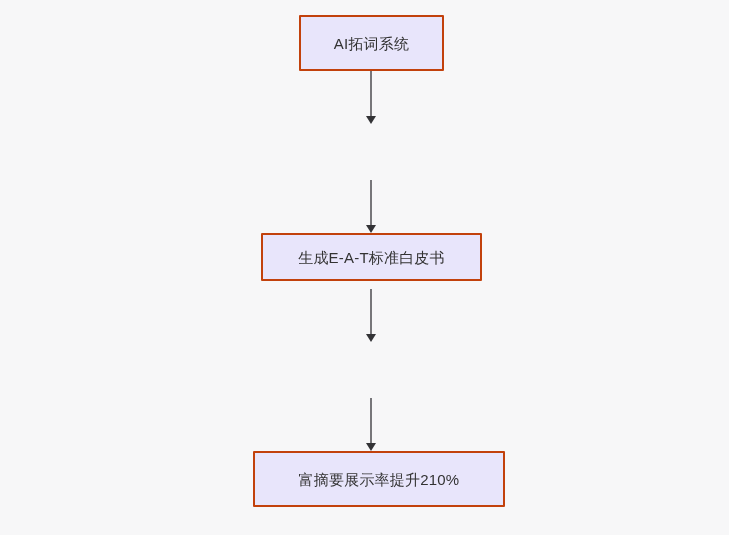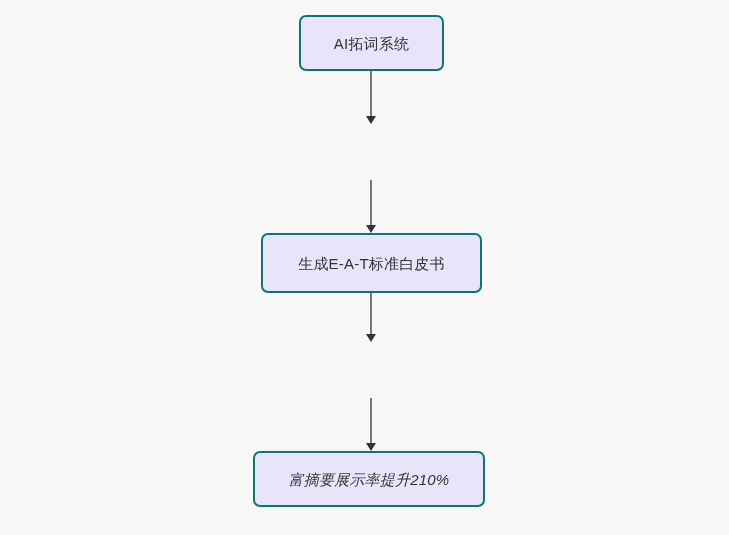--- a/index.html
+++ b/index.html
@@ -15,22 +15,22 @@
   }
   #flowchart {
     position: relative;
     width: 729px;
     height: 535px;
   }
   .node {
     position: absolute;
     box-sizing: border-box;
     background: #e8e5fb;
-    border: 2px solid #0f766e;
-    border-radius: 7px;
+    border: 2px solid #c2410c;
+    border-radius: 1px;
     display: flex;
     align-items: center;
     justify-content: center;
     color: #333333;
     font-size: 15px;
     line-height: 1;
     letter-spacing: 0.2px;
     white-space: nowrap;
   }
   .edge {
@@ -69,16 +69,16 @@
   <div class="edge" id="edge-2" style="left: 370px; top: 289px; width: 2px; height: 53px;">
     <div class="edge-line" style="height: 46px;"></div>
     <div class="edge-head" style="top: 45px;"></div>
   </div>
   <div class="edge" id="edge-3" style="left: 370px; top: 398px; width: 2px; height: 53px;">
     <div class="edge-line" style="height: 46px;"></div>
     <div class="edge-head" style="top: 45px;"></div>
   </div>
 
   <div class="node" id="node-0" style="left: 299px; top: 15px; width: 145px; height: 56px;">AI拓词系统</div>
-  <div class="node" id="node-2" style="left: 261px; top: 233px; width: 221px; height: 60px;">生成E-A-T标准白皮书</div>
-  <div class="node" id="node-4" style="left: 253px; top: 451px; width: 232px; height: 56px; font-style: italic;">富摘要展示率提升210%</div>
+  <div class="node" id="node-2" style="left: 261px; top: 233px; width: 221px; height: 48px;">生成E-A-T标准白皮书</div>
+  <div class="node" id="node-4" style="left: 253px; top: 451px; width: 252px; height: 56px;">富摘要展示率提升210%</div>
 
 </div>
 
 </body></html>

